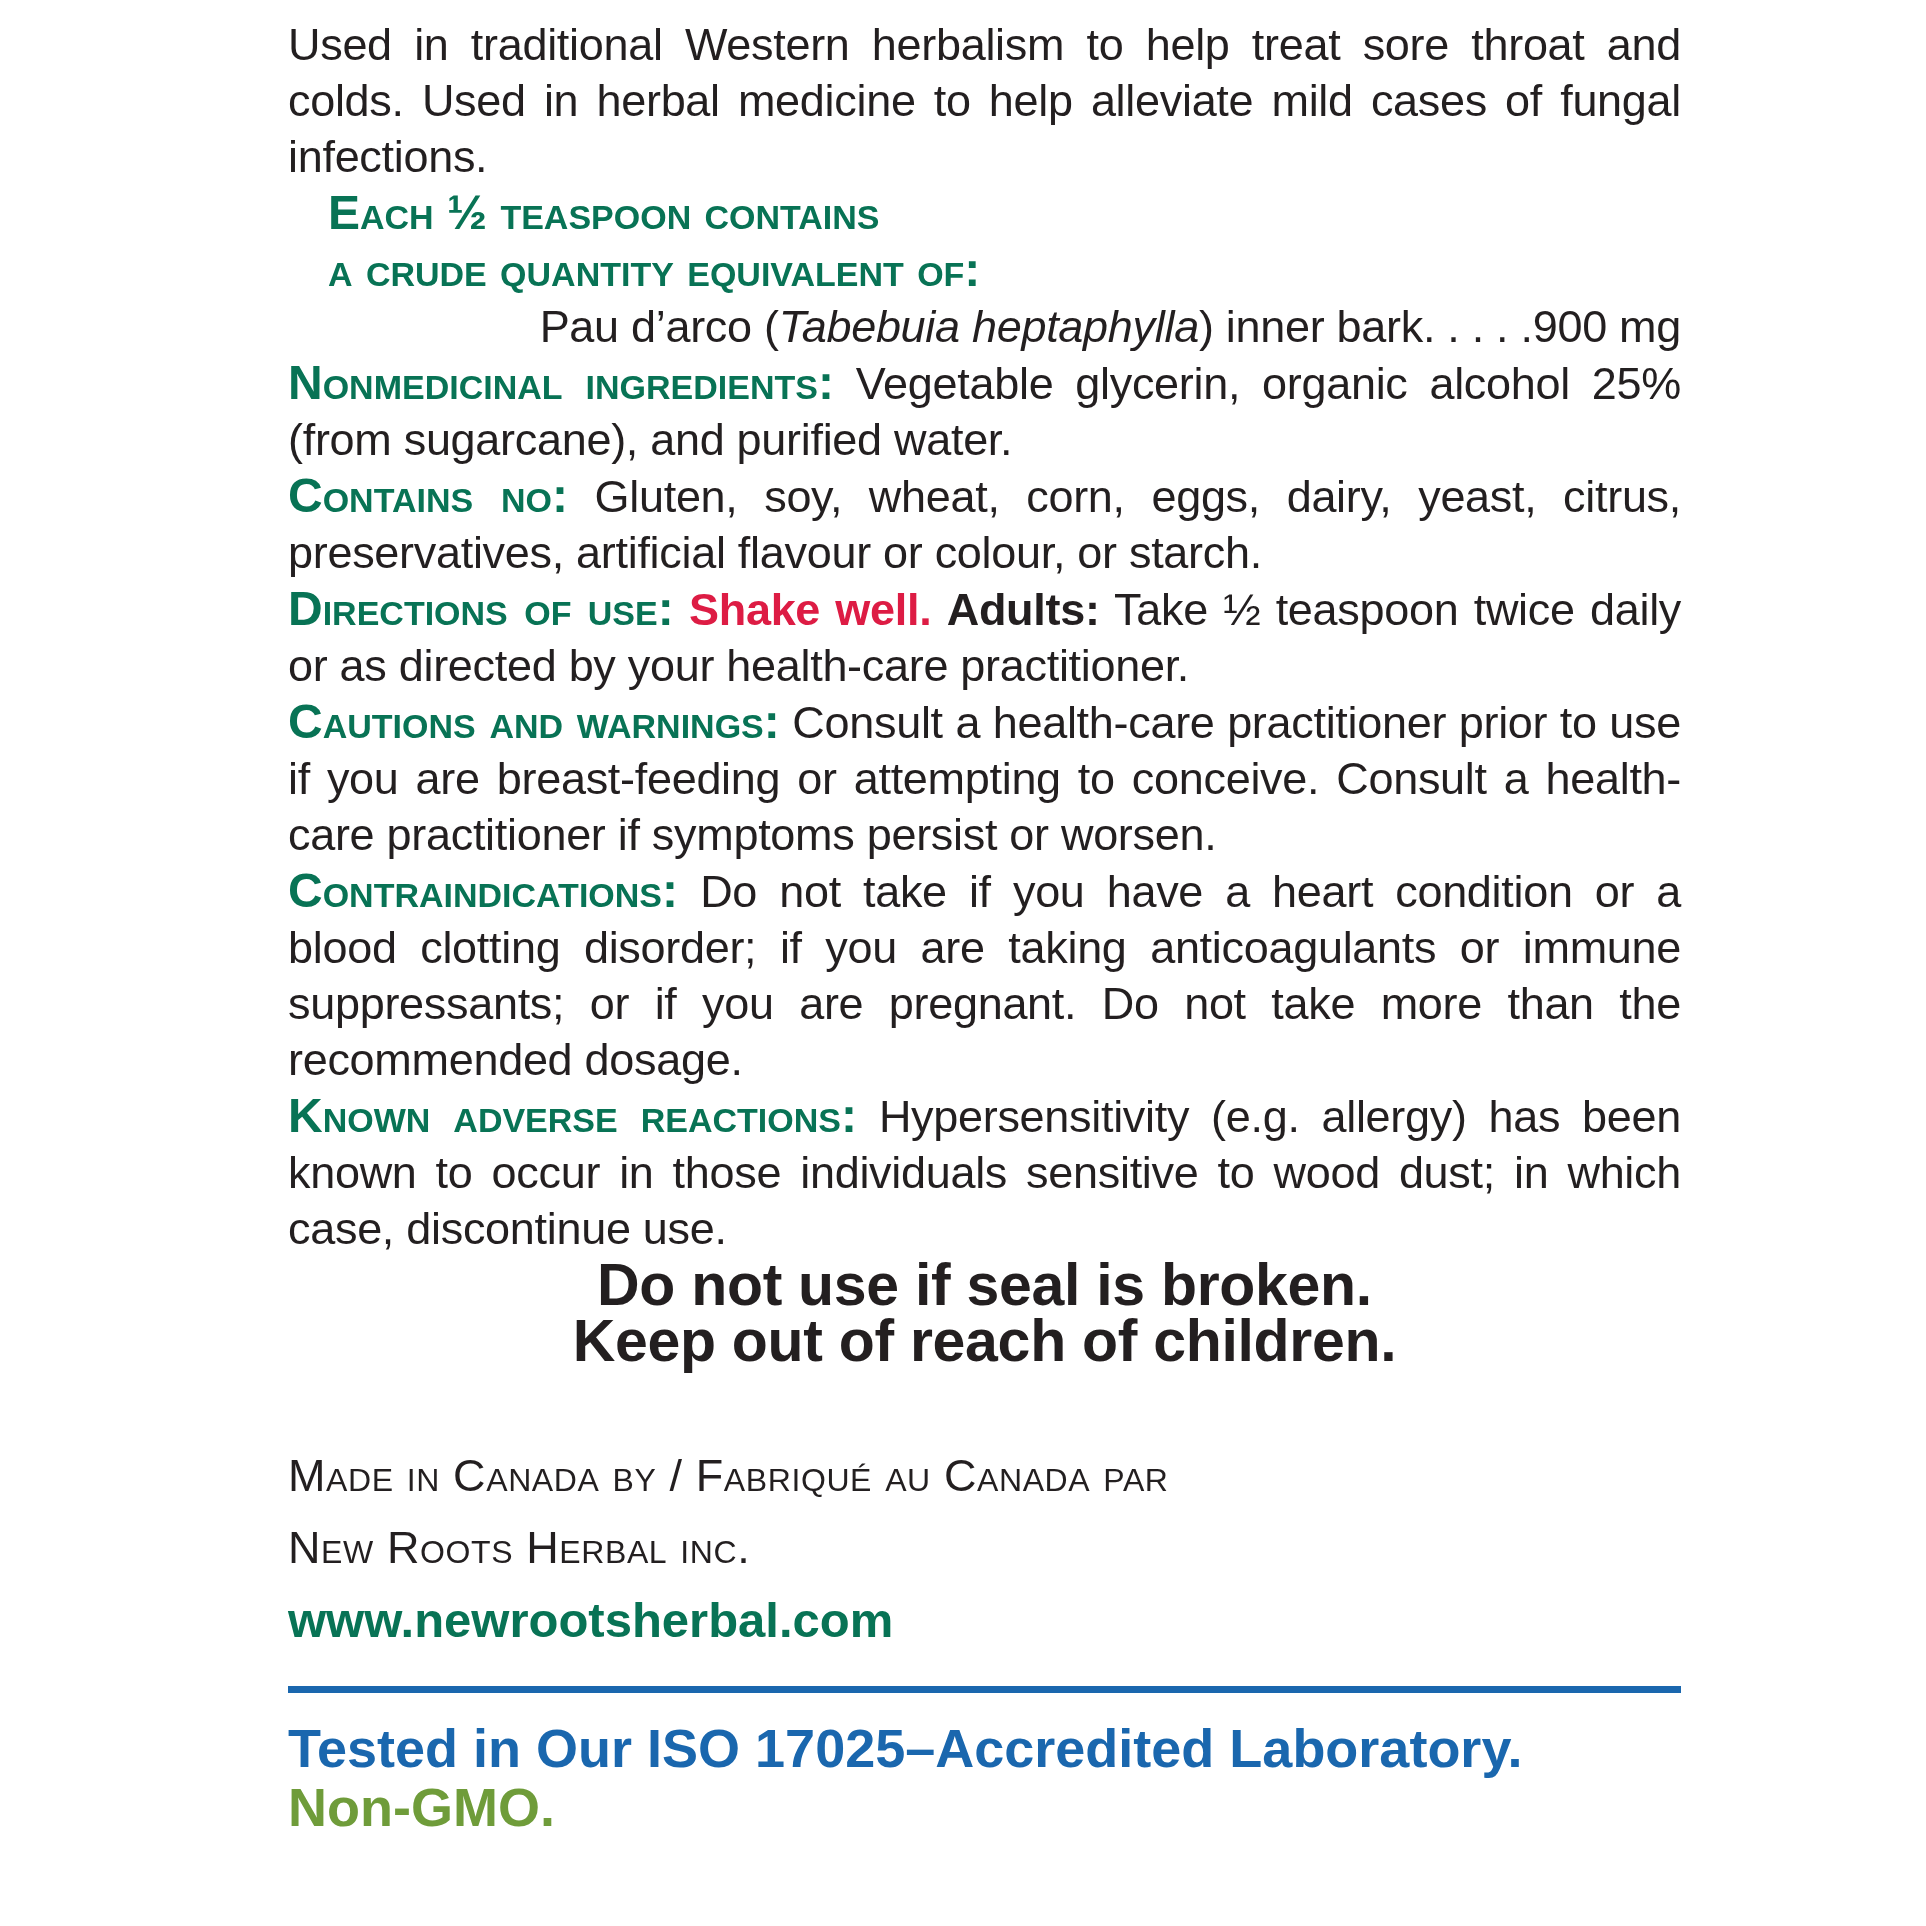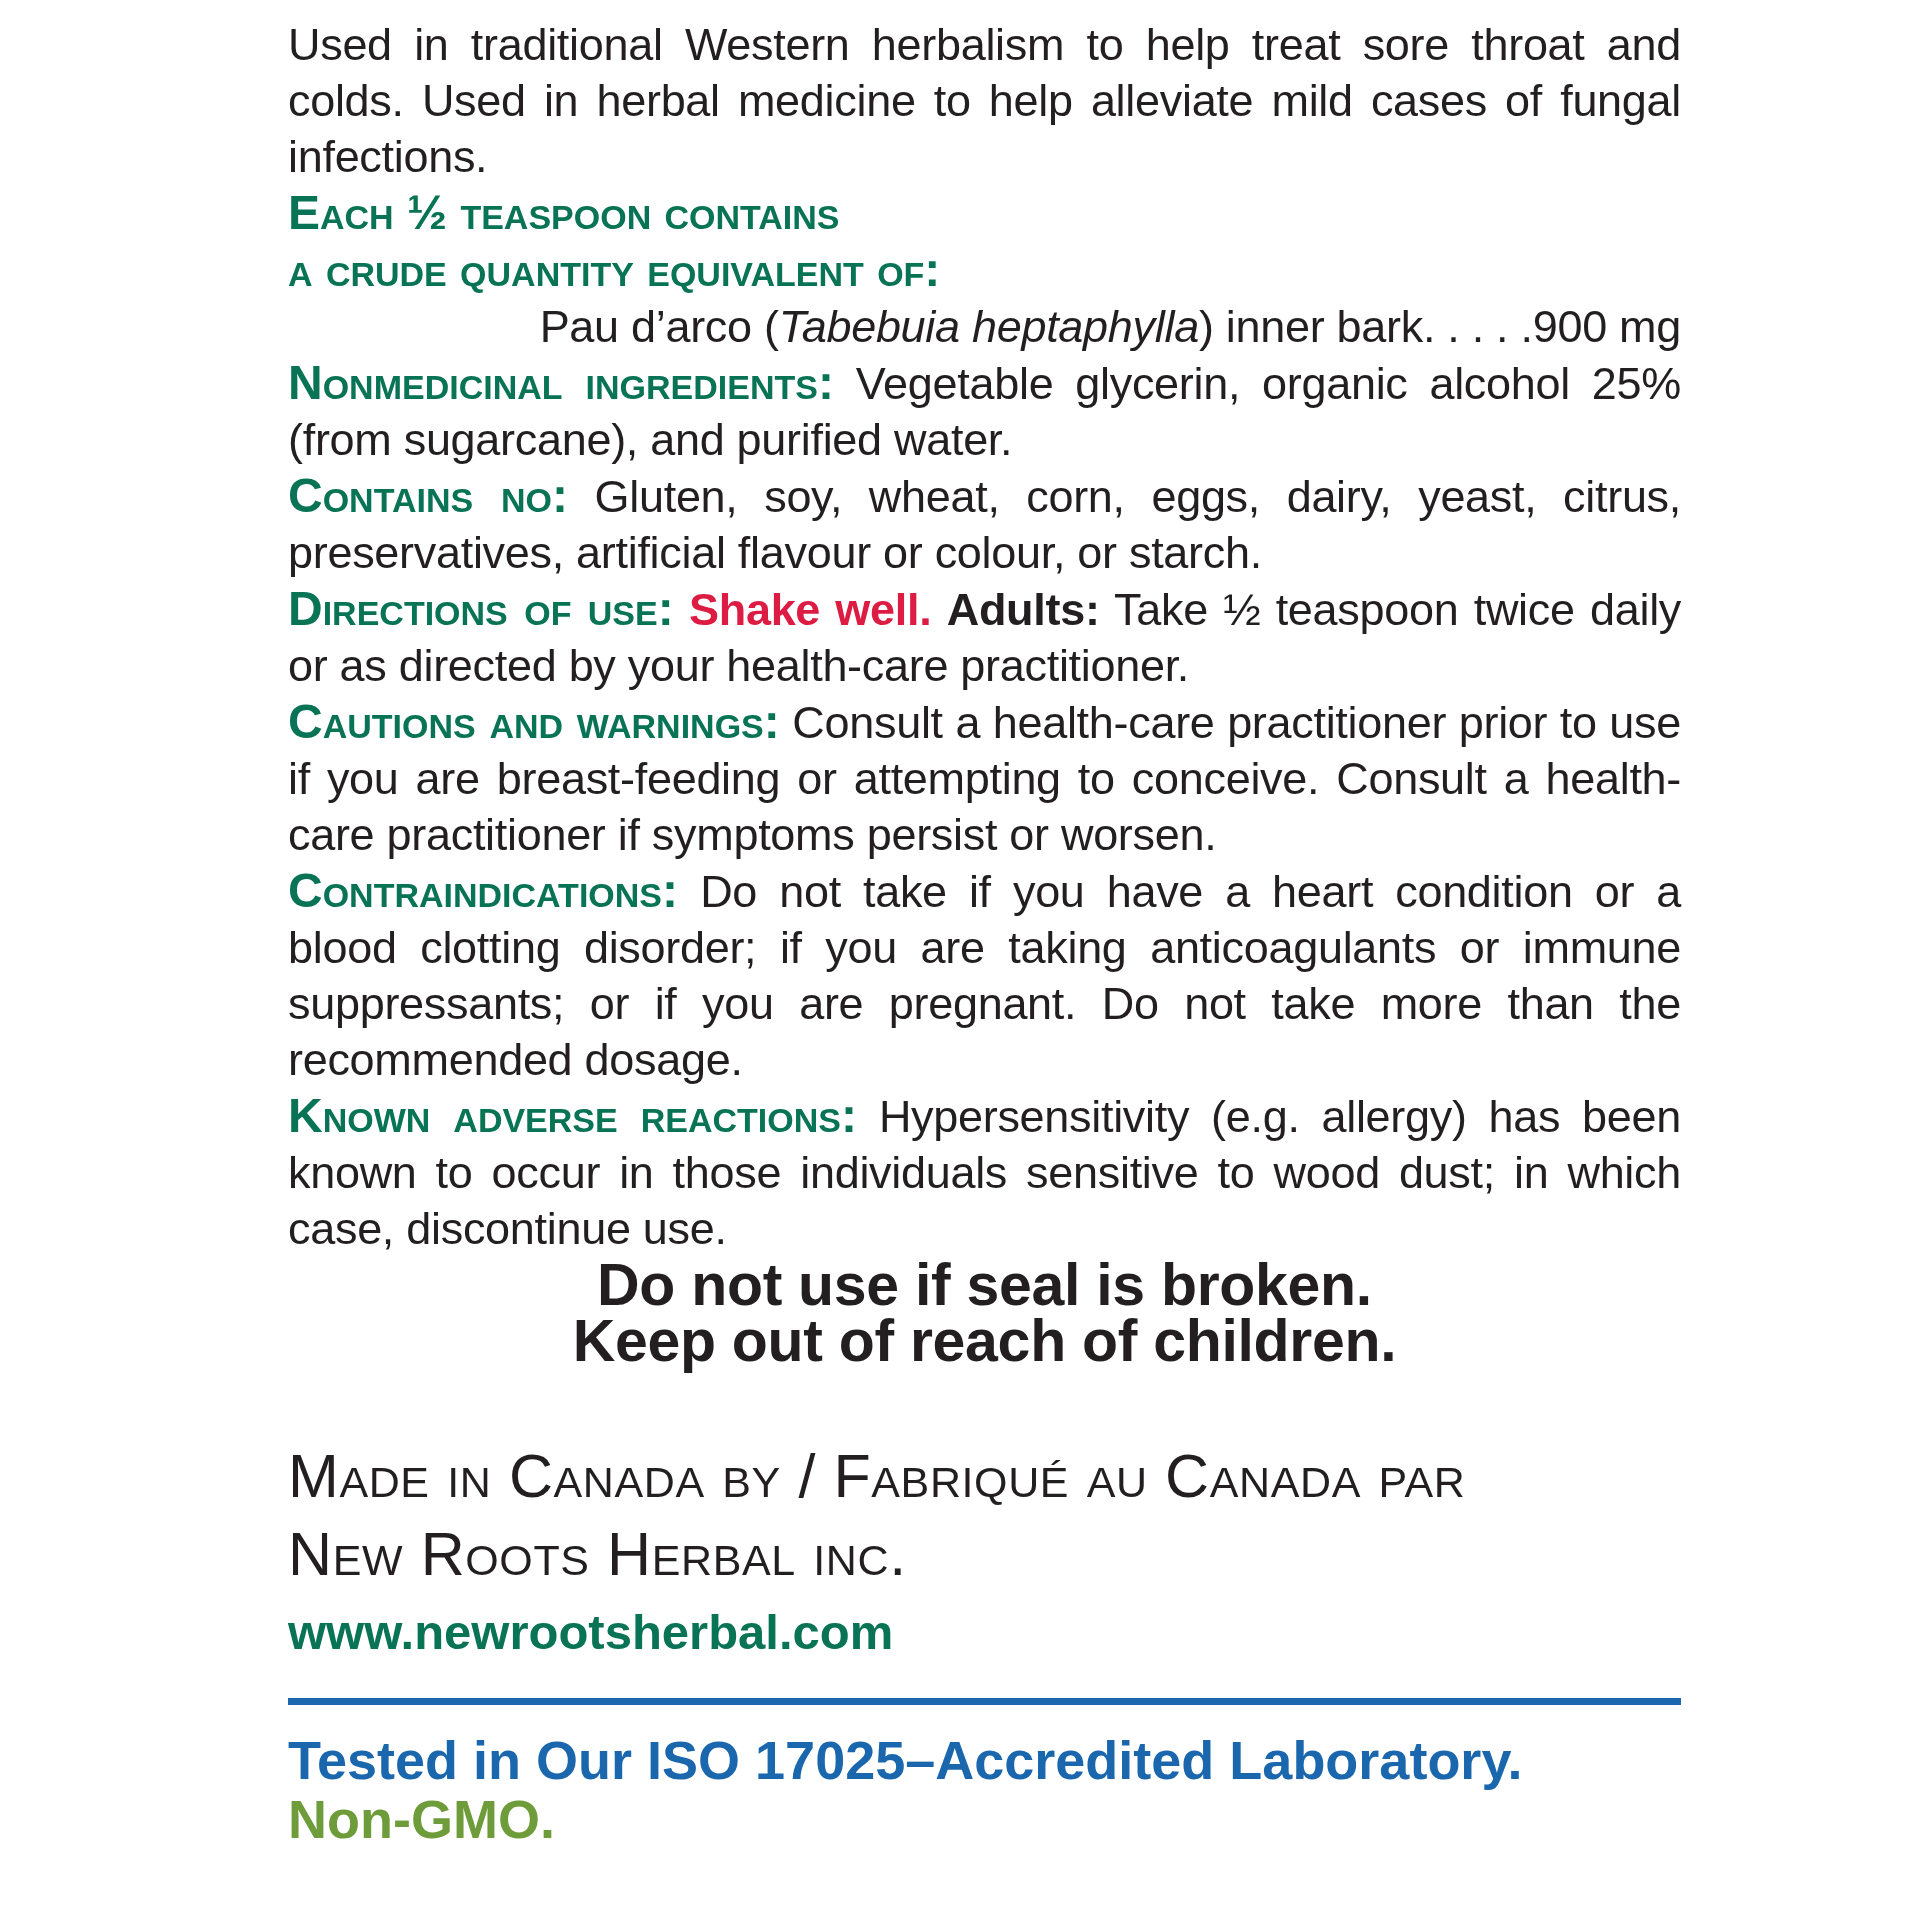--- a/index.html
+++ b/index.html
@@ -25,21 +25,21 @@
     text-align: justify;
     letter-spacing: -0.3px;
   }
   .sc-heading {
     font-variant: small-caps;
     font-weight: 700;
     color: #087355;
     font-size: 48px;
     letter-spacing: 0;
   }
-  .sc-heading.standalone { display: inline-block; }
+  .sc-heading.standalone { display: inline-block; margin-left: 40px; }
   .red-bold { color: #dd1c44; font-weight: 700; }
   .bold-black { color: #231f20; font-weight: 700; }
   .italic { font-style: italic; }
   .dose-row {
     display: flex;
     justify-content: flex-end;
     align-items: baseline;
     font-size: 45px;
     line-height: 56px;
     letter-spacing: -0.3px;
@@ -54,21 +54,21 @@
   }
   .address { margin-top: 77px; }
   .address p {
     margin: 0;
     text-align: left;
     line-height: 60px;
   }
   .sc-addr {
     font-variant: small-caps;
     font-weight: 400;
-    font-size: 61px;
+    font-size: 45px;
     color: #231f20;
     letter-spacing: 0.6px;
   }
   .website {
     color: #087355;
     font-weight: 700;
     font-size: 49px !important;
     letter-spacing: 0;
   }
   .divider {

